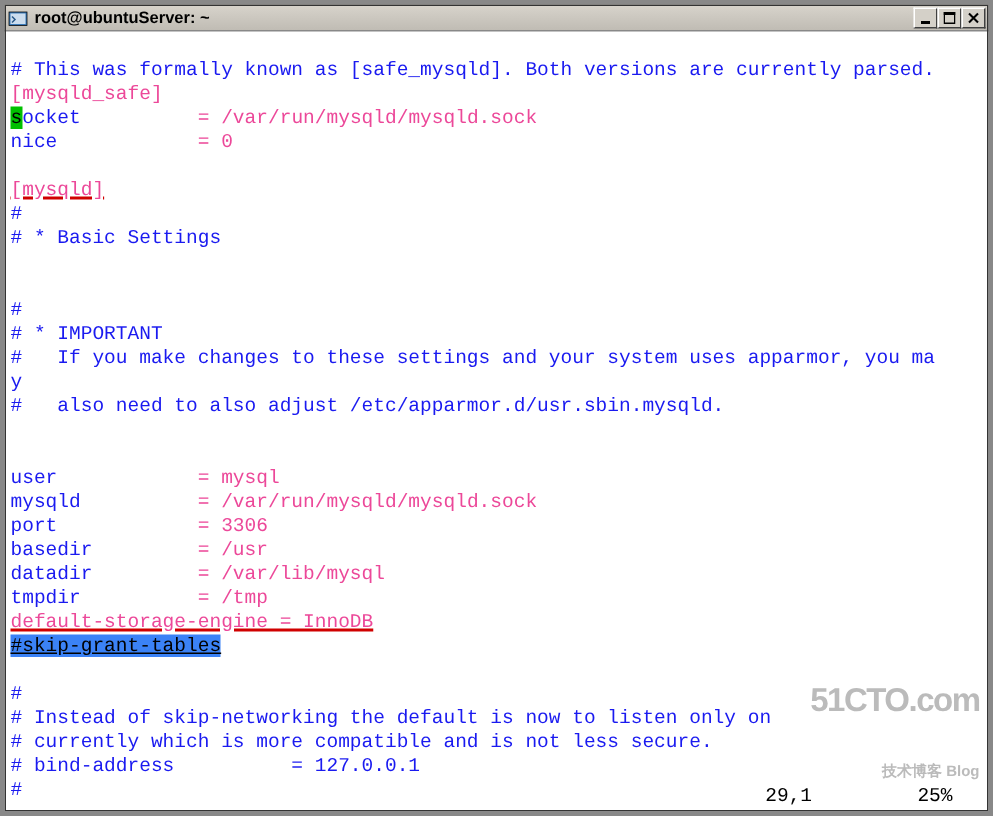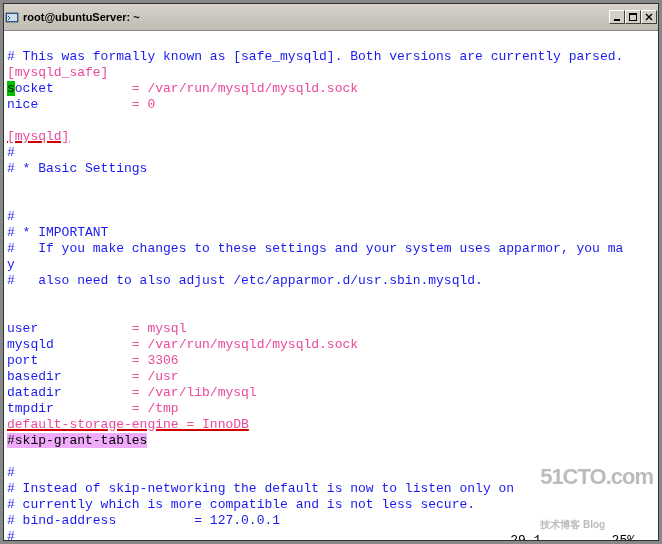--- a/index.html
+++ b/index.html
@@ -7,21 +7,21 @@
     font-family: "Courier New", monospace;
     font-size: 13px;
     background: #888;
     width: 662px;
     height: 544px;
     border: 3px solid #888;
     position: relative;
     overflow: hidden;
   }
   .titlebar {
-    height: 28px;
+    height: 18px;
     background: linear-gradient(to bottom, #d8d4cc, #c0bcb4);
     display: flex;
     align-items: center;
     justify-content: space-between;
     padding: 0 2px;
     border-bottom: 1px solid #888;
   }
   .title-left { display: flex; align-items: center; gap: 4px; }
   .title-icon {
     width: 14px; height: 14px;
@@ -46,35 +46,35 @@
     padding: 2px 4px;
     overflow: hidden;
     white-space: pre;
     line-height: 16px;
     color: #000;
     position: relative;
   }
   .c-blue { color: #1a1af0; }
   .c-black { color: #ec4899; }
   .hl-under { text-decoration: underline; text-decoration-color: #d00000; text-decoration-thickness: 2px; }
-  .hl-yellowred { background: #f0abfc; color: #000; }
+  .hl-yellowred { background: #3b82f6; color: #000; text-decoration: underline; }
   .cursor-green { background: #00c000; color: #000; }
   .status-line {
     position: absolute;
     bottom: 2px;
     right: 24px;
     color: #000;
   }
   .watermark {
     position: absolute;
     right: 6px;
     bottom: 2px;
     font-family: Arial, sans-serif;
     color: #bbb;
-    text-align: left;
+    text-align: right;
     pointer-events: none;
   }
   .watermark .w1 { font-size: 22px; font-weight: bold; letter-spacing: -1px; }
   .watermark .w2 { font-size: 10px; font-weight: bold; }
   .frame-border {
     position: absolute;
     inset: 0;
     border: 1px solid #333;
     pointer-events: none;
   }

